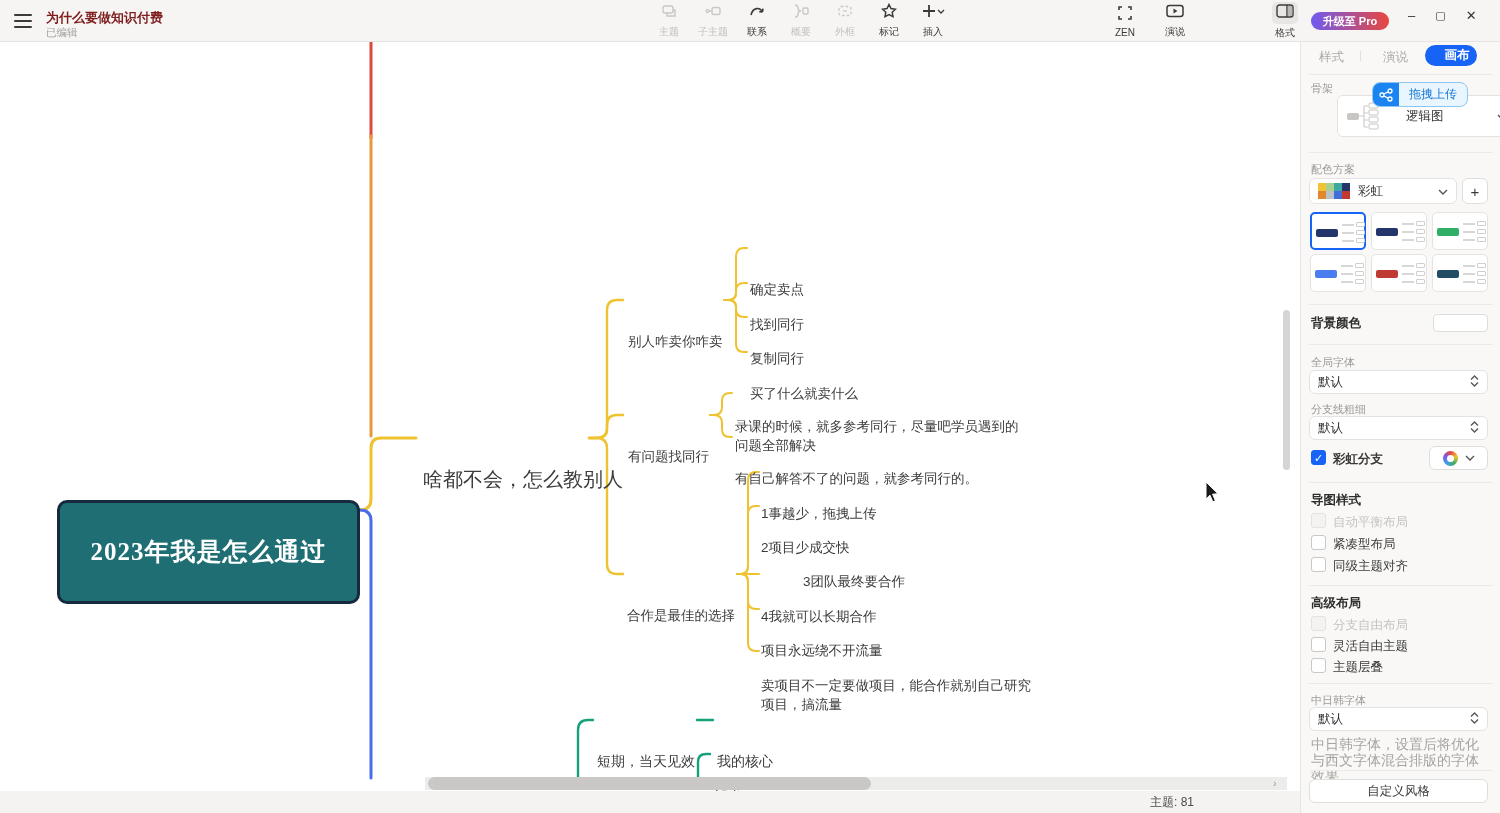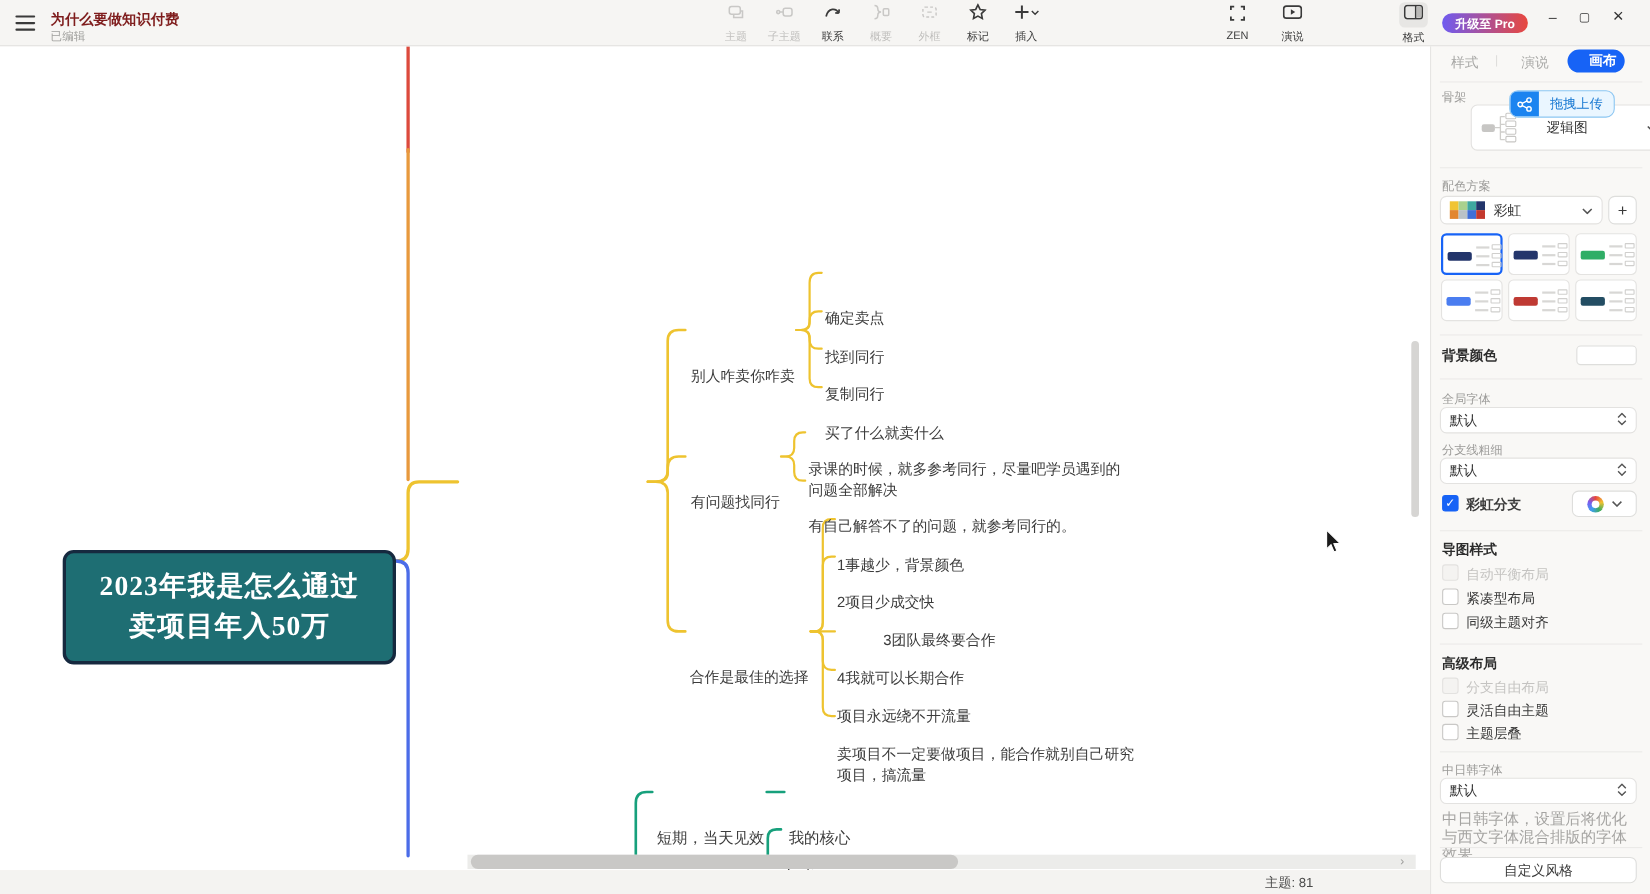--- a/index.html
+++ b/index.html
@@ -207,36 +207,36 @@
     <path d="M737,574 H741 Q748,574 748,582 V601 Q748,609 756,609 H759" stroke="#eec32f" stroke-width="2"></path>
     <path d="M737,574 H741 Q748,574 748,582 V643 Q748,651 756,651 H759" stroke="#eec32f" stroke-width="2"></path>
 
     <path d="M578,779 V730 Q578,720 588,720 H593" stroke="#17a07c" stroke-width="2.4"></path>
     <path d="M697,720 H713" stroke="#17a07c" stroke-width="2.4"></path>
     <path d="M698,779 V762 Q698,754 706,754 H710" stroke="#17a07c" stroke-width="2.4"></path>
   </svg>
 
   <div class="root-node">
     <div>2023年我是怎么通过</div>
-    <div>卖项目年入50万</div>
-  </div>
-
+  </div>
+
+  <div class="map-label" style="left:423px; top:424px; font-size:20px;">啥都不会，怎么教别人</div>
 
   <div class="map-label" style="left:628px; top:291px;">别人咋卖你咋卖</div>
   <div class="map-label" style="left:750px; top:239px;">确定卖点</div>
   <div class="map-label" style="left:750px; top:274px;">找到同行</div>
   <div class="map-label" style="left:750px; top:308px;">复制同行</div>
   <div class="map-label" style="left:750px; top:343px;">买了什么就卖什么</div>
 
   <div class="map-label" style="left:628px; top:406px;">有问题找同行</div>
   <div class="map-label wrap" style="left:735px; top:375px; width:288px;">录课的时候，就多参考同行，尽量吧学员遇到的问题全部解决</div>
   <div class="map-label" style="left:735px; top:428px;">有自己解答不了的问题，就参考同行的。</div>
 
   <div class="map-label" style="left:627px; top:565px;">合作是最佳的选择</div>
-  <div class="map-label" style="left:761px; top:463px;">1事越少，背景颜色</div>
+  <div class="map-label" style="left:761px; top:463px;">1事越少，拖拽上传</div>
   <div class="map-label" style="left:761px; top:497px;">2项目少成交快</div>
   <div class="map-label" style="left:761px; top:531px;margin-left:42px;">3团队最终要合作</div>
   <div class="map-label" style="left:761px; top:566px;">4我就可以长期合作</div>
   <div class="map-label" style="left:761px; top:600px;">项目永远绕不开流量</div>
   <div class="map-label wrap" style="left:761px; top:634px; width:280px;">卖项目不一定要做项目，能合作就别自己研究项目，搞流量</div>
 
   <div class="map-label" style="left:597px; top:711px; font-size:14px;">短期，当天见效</div>
   <div class="map-label" style="left:717px; top:711px; font-size:14px;">我的核心</div>
   <div class="map-label" style="left:714px; top:745px; font-size:14px;">知乎</div>
 

